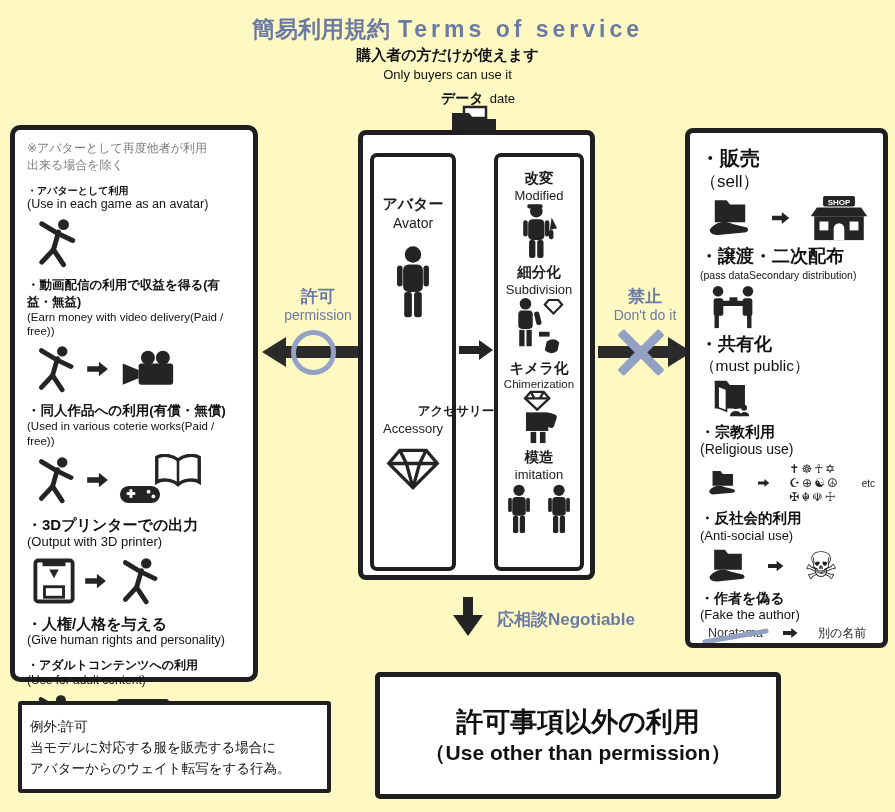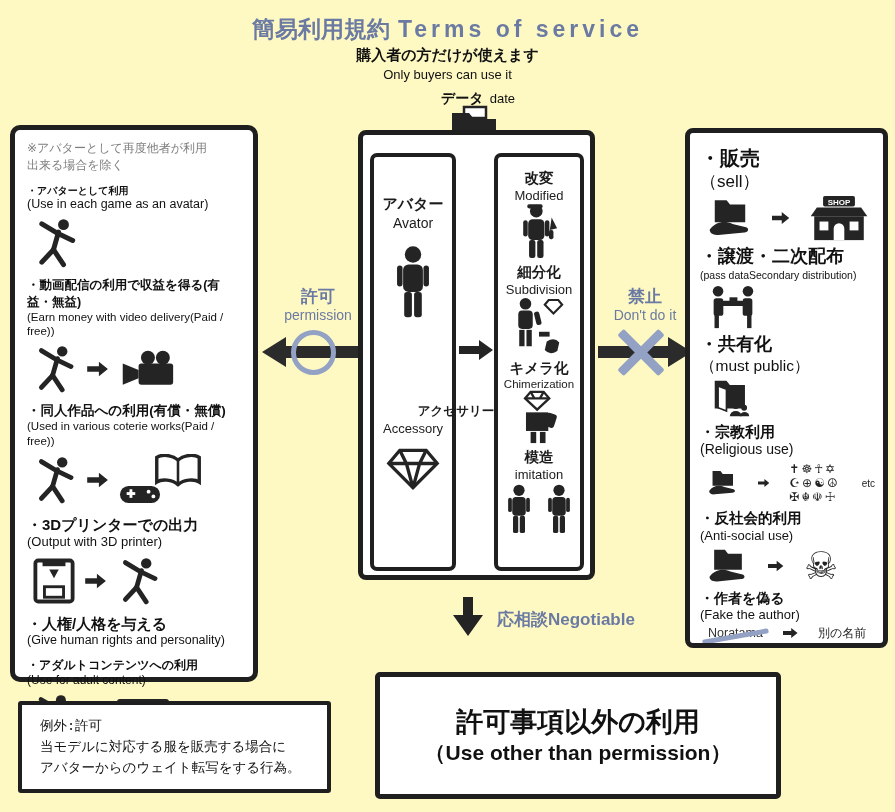--- a/index.html
+++ b/index.html
@@ -69,21 +69,21 @@
   .r5 .jp{font-size:14px;} .r5 .en{font-size:13px;}
   .rrow{display:flex;align-items:center;gap:20px;margin-top:3px;padding-left:8px;}
   .skull{font-size:38px;line-height:1;color:#242424;font-family:"DejaVu Sans",sans-serif;}
   .symbols{font-size:12px;line-height:1.2;letter-spacing:2px;color:#242424;font-family:"DejaVu Sans",sans-serif;white-space:nowrap;}
   .etc{font-size:10px;letter-spacing:0;margin-left:2px;}
   .strike{position:relative;font-size:12.5px;color:#333;}
   .strike::after{content:"";position:absolute;left:-6px;right:-6px;top:52%;height:5px;background:#93a2c4;
                  transform:rotate(-10deg);border-radius:2px;}
   .alias{font-size:12px;line-height:1.25;}
   
-  .exbox{left:18px;top:701px;width:313px;height:92px;border-width:4px;border-radius:3px;padding:12px 18px;font-family:Liberation Mono, monospace;}
+  .exbox{left:18px;top:701px;width:313px;height:92px;border-width:4px;border-radius:3px;padding:12px 8px;}
   .exbox div{font-size:13.5px;line-height:1.55;color:#111;}
   .bbox{left:375px;top:672px;width:406px;height:127px;border-radius:5px;display:flex;flex-direction:column;
         align-items:center;justify-content:center;}
   .bbox .jp{font-size:27px;} .bbox .en{font-size:21px;font-weight:bold;}
 </style>
 </head>
 <body>
 
 <svg width="0" height="0" style="position:absolute">
   <defs>

